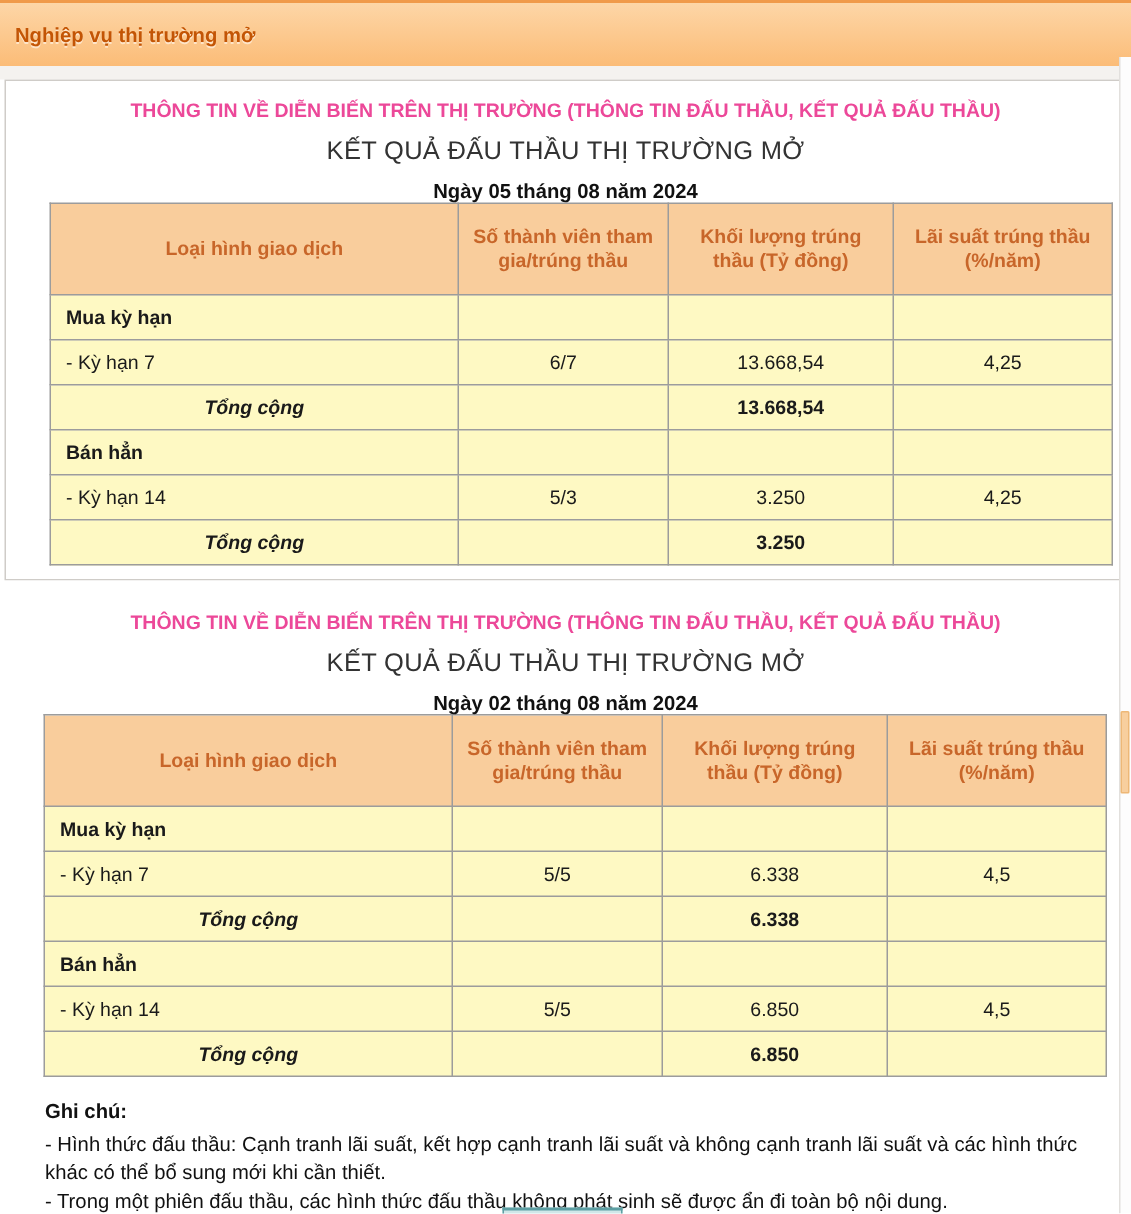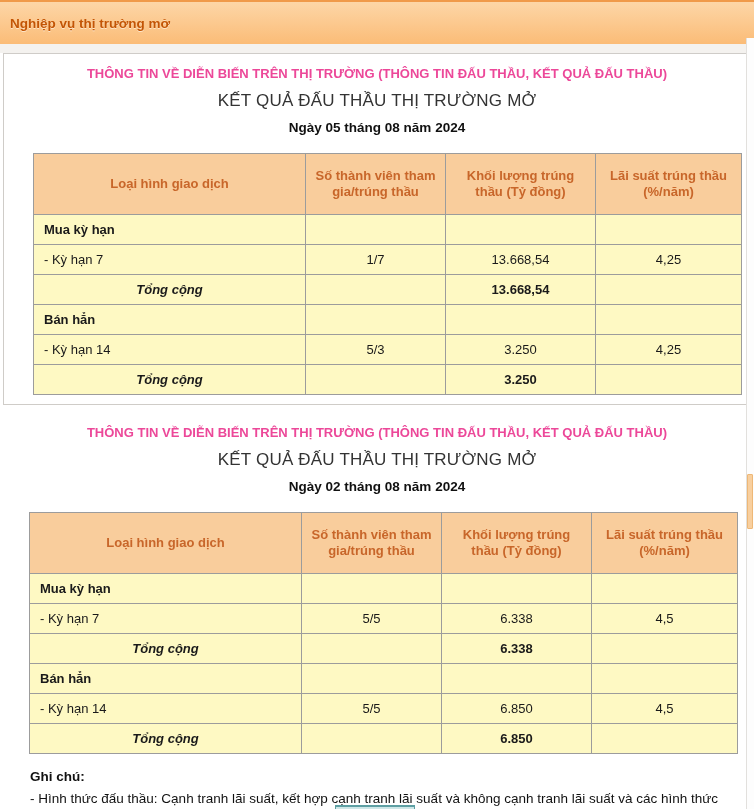--- a/index.html
+++ b/index.html
@@ -61,21 +61,21 @@
     font-weight: bold;
     font-size: 13.5px;
     margin-top: 9px;
   }
 
   
   table.results {
     border-collapse: collapse;
     table-layout: fixed;
     width: 708px;
-    margin: 18px 0 0 29px;
+    margin: 0 0 0 29px;
   }
   table.results th {
     background: #f9cd9c;
     color: #c8662a;
     font-weight: bold;
     font-size: 13px;
     height: 61px;
     vertical-align: middle;
     text-align: center;
     padding: 2px 8px;
@@ -166,21 +166,21 @@
     </thead>
     <tbody>
       <tr class="row-group">
         <td class="c1">Mua kỳ hạn</td>
         <td></td>
         <td></td>
         <td></td>
       </tr>
       <tr class="row-data">
         <td class="c1">- Kỳ hạn 7</td>
-        <td>1/7</td>
+        <td>6/7</td>
         <td>13.668,54</td>
         <td>4,25</td>
       </tr>
       <tr class="row-total">
         <td class="c1">Tổng cộng</td>
         <td></td>
         <td>13.668,54</td>
         <td></td>
       </tr>
       <tr class="row-group">

